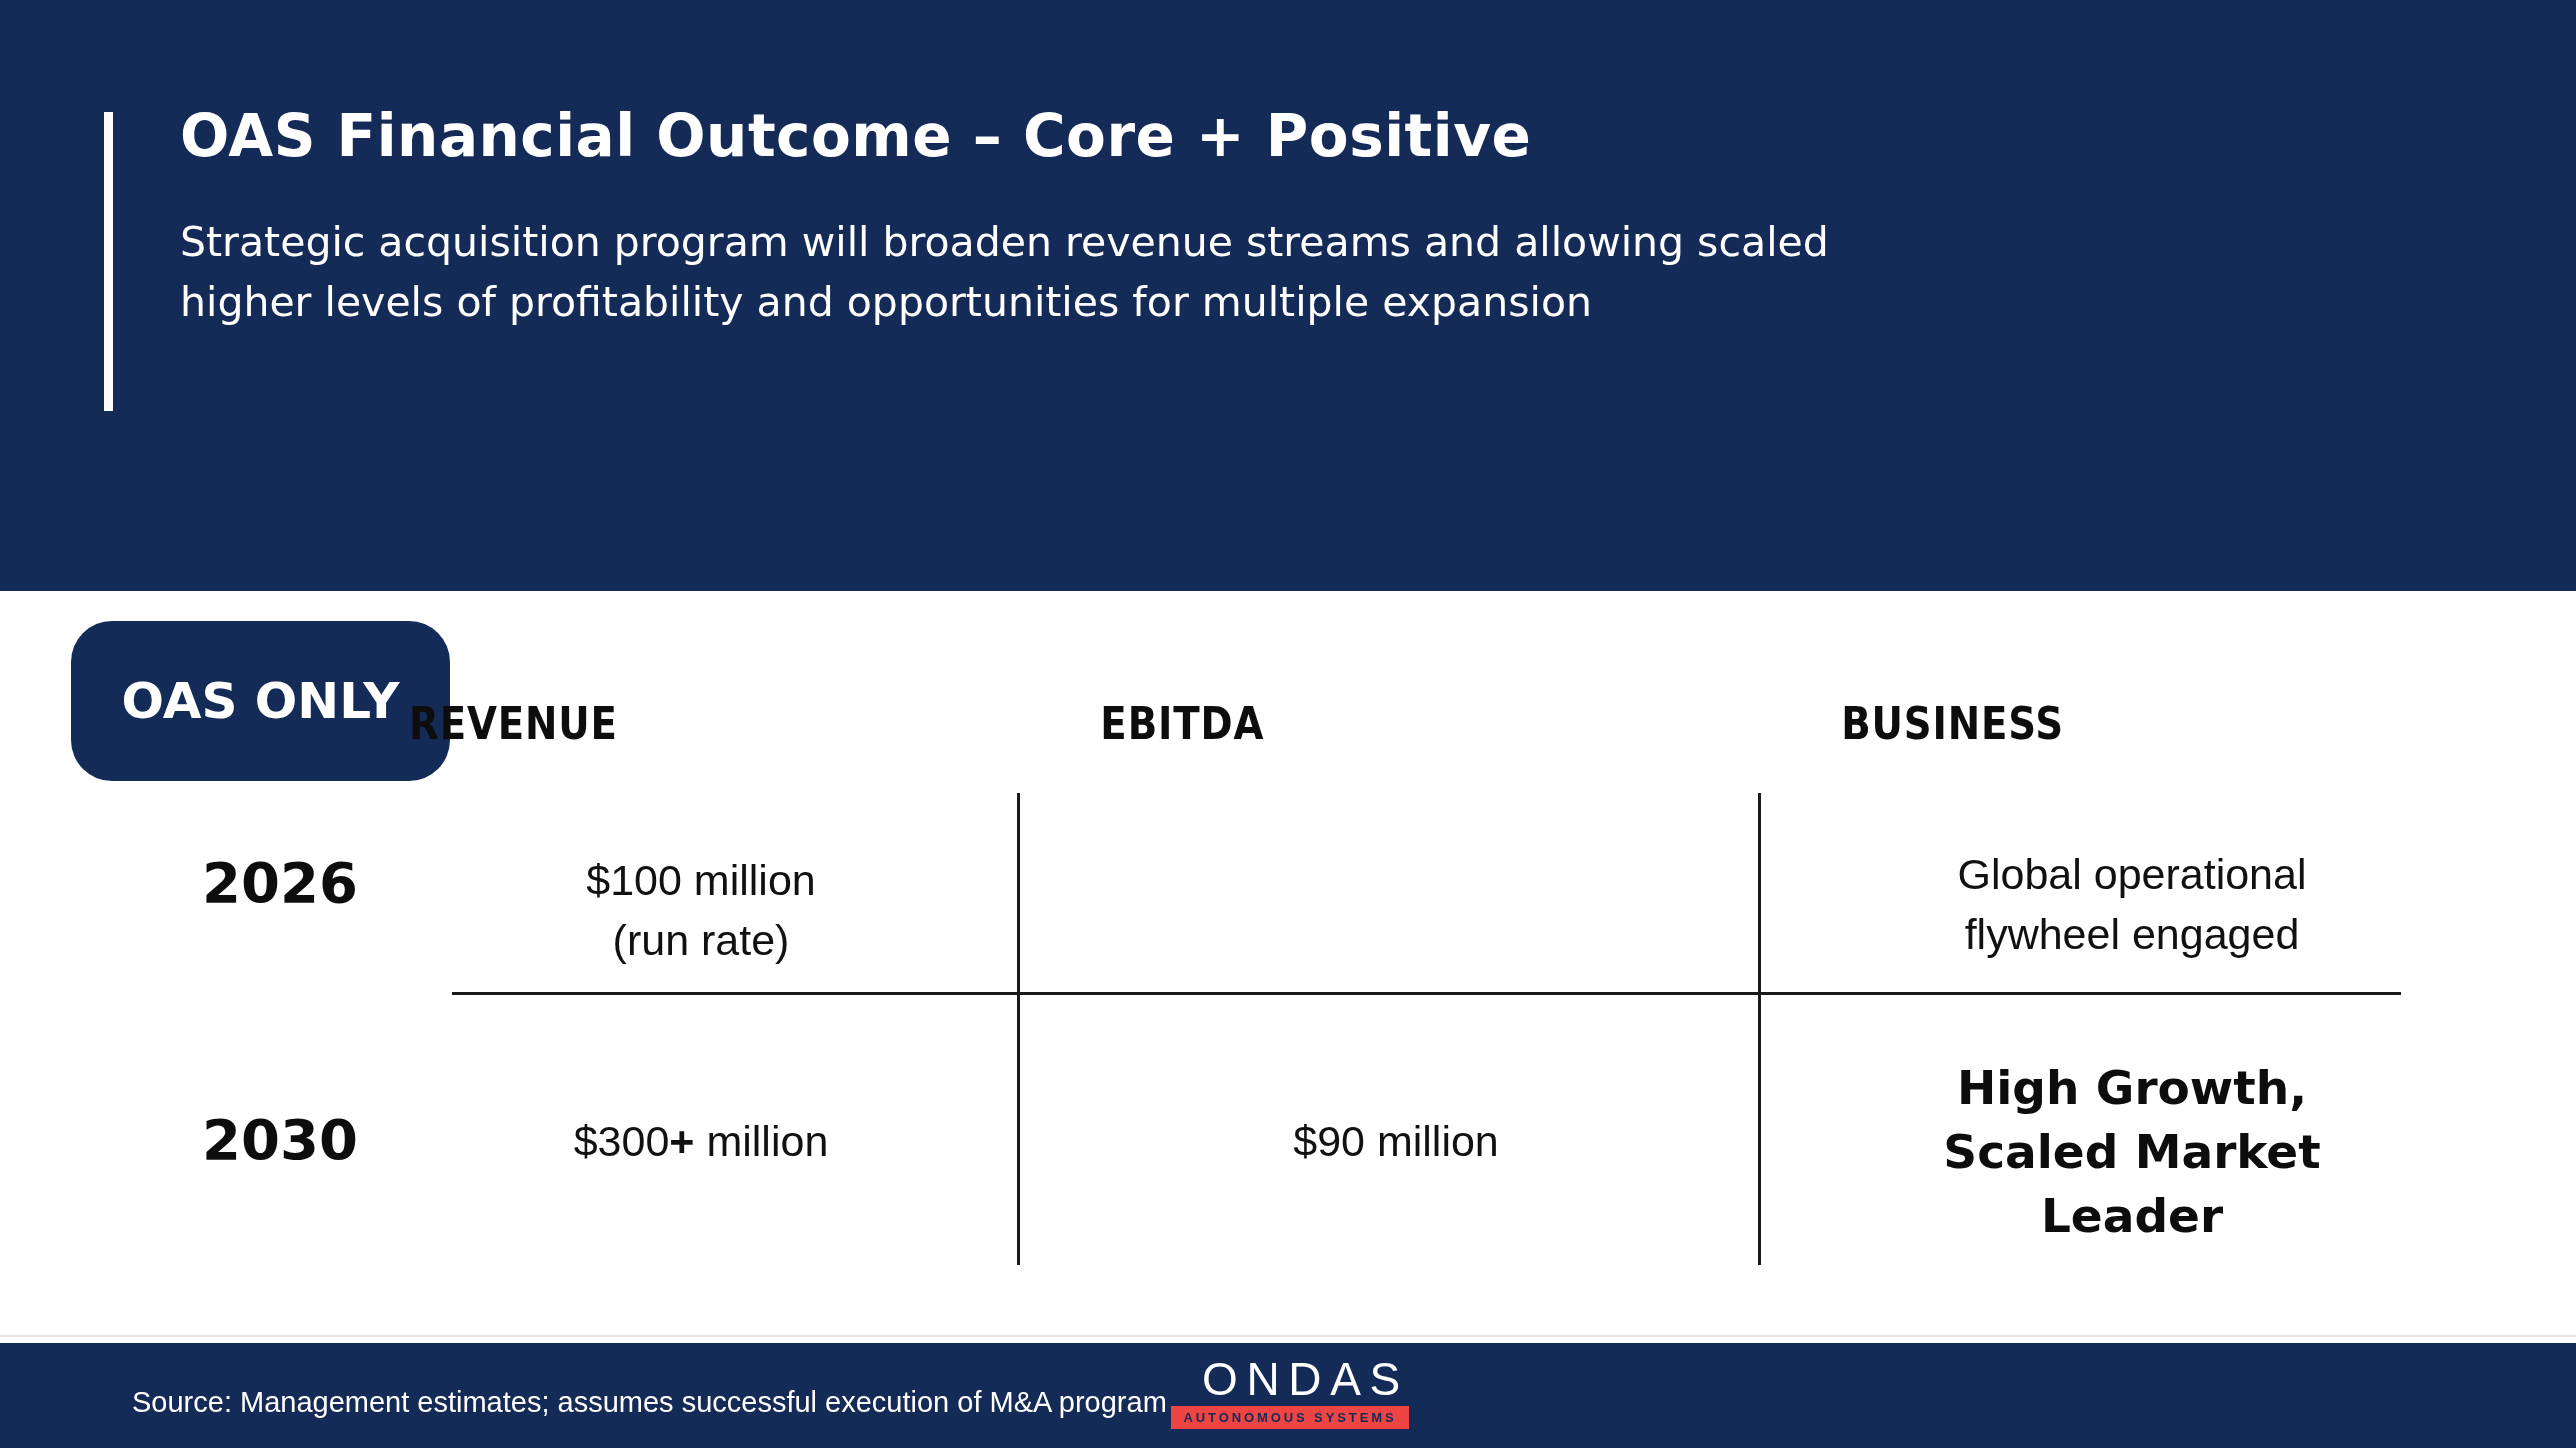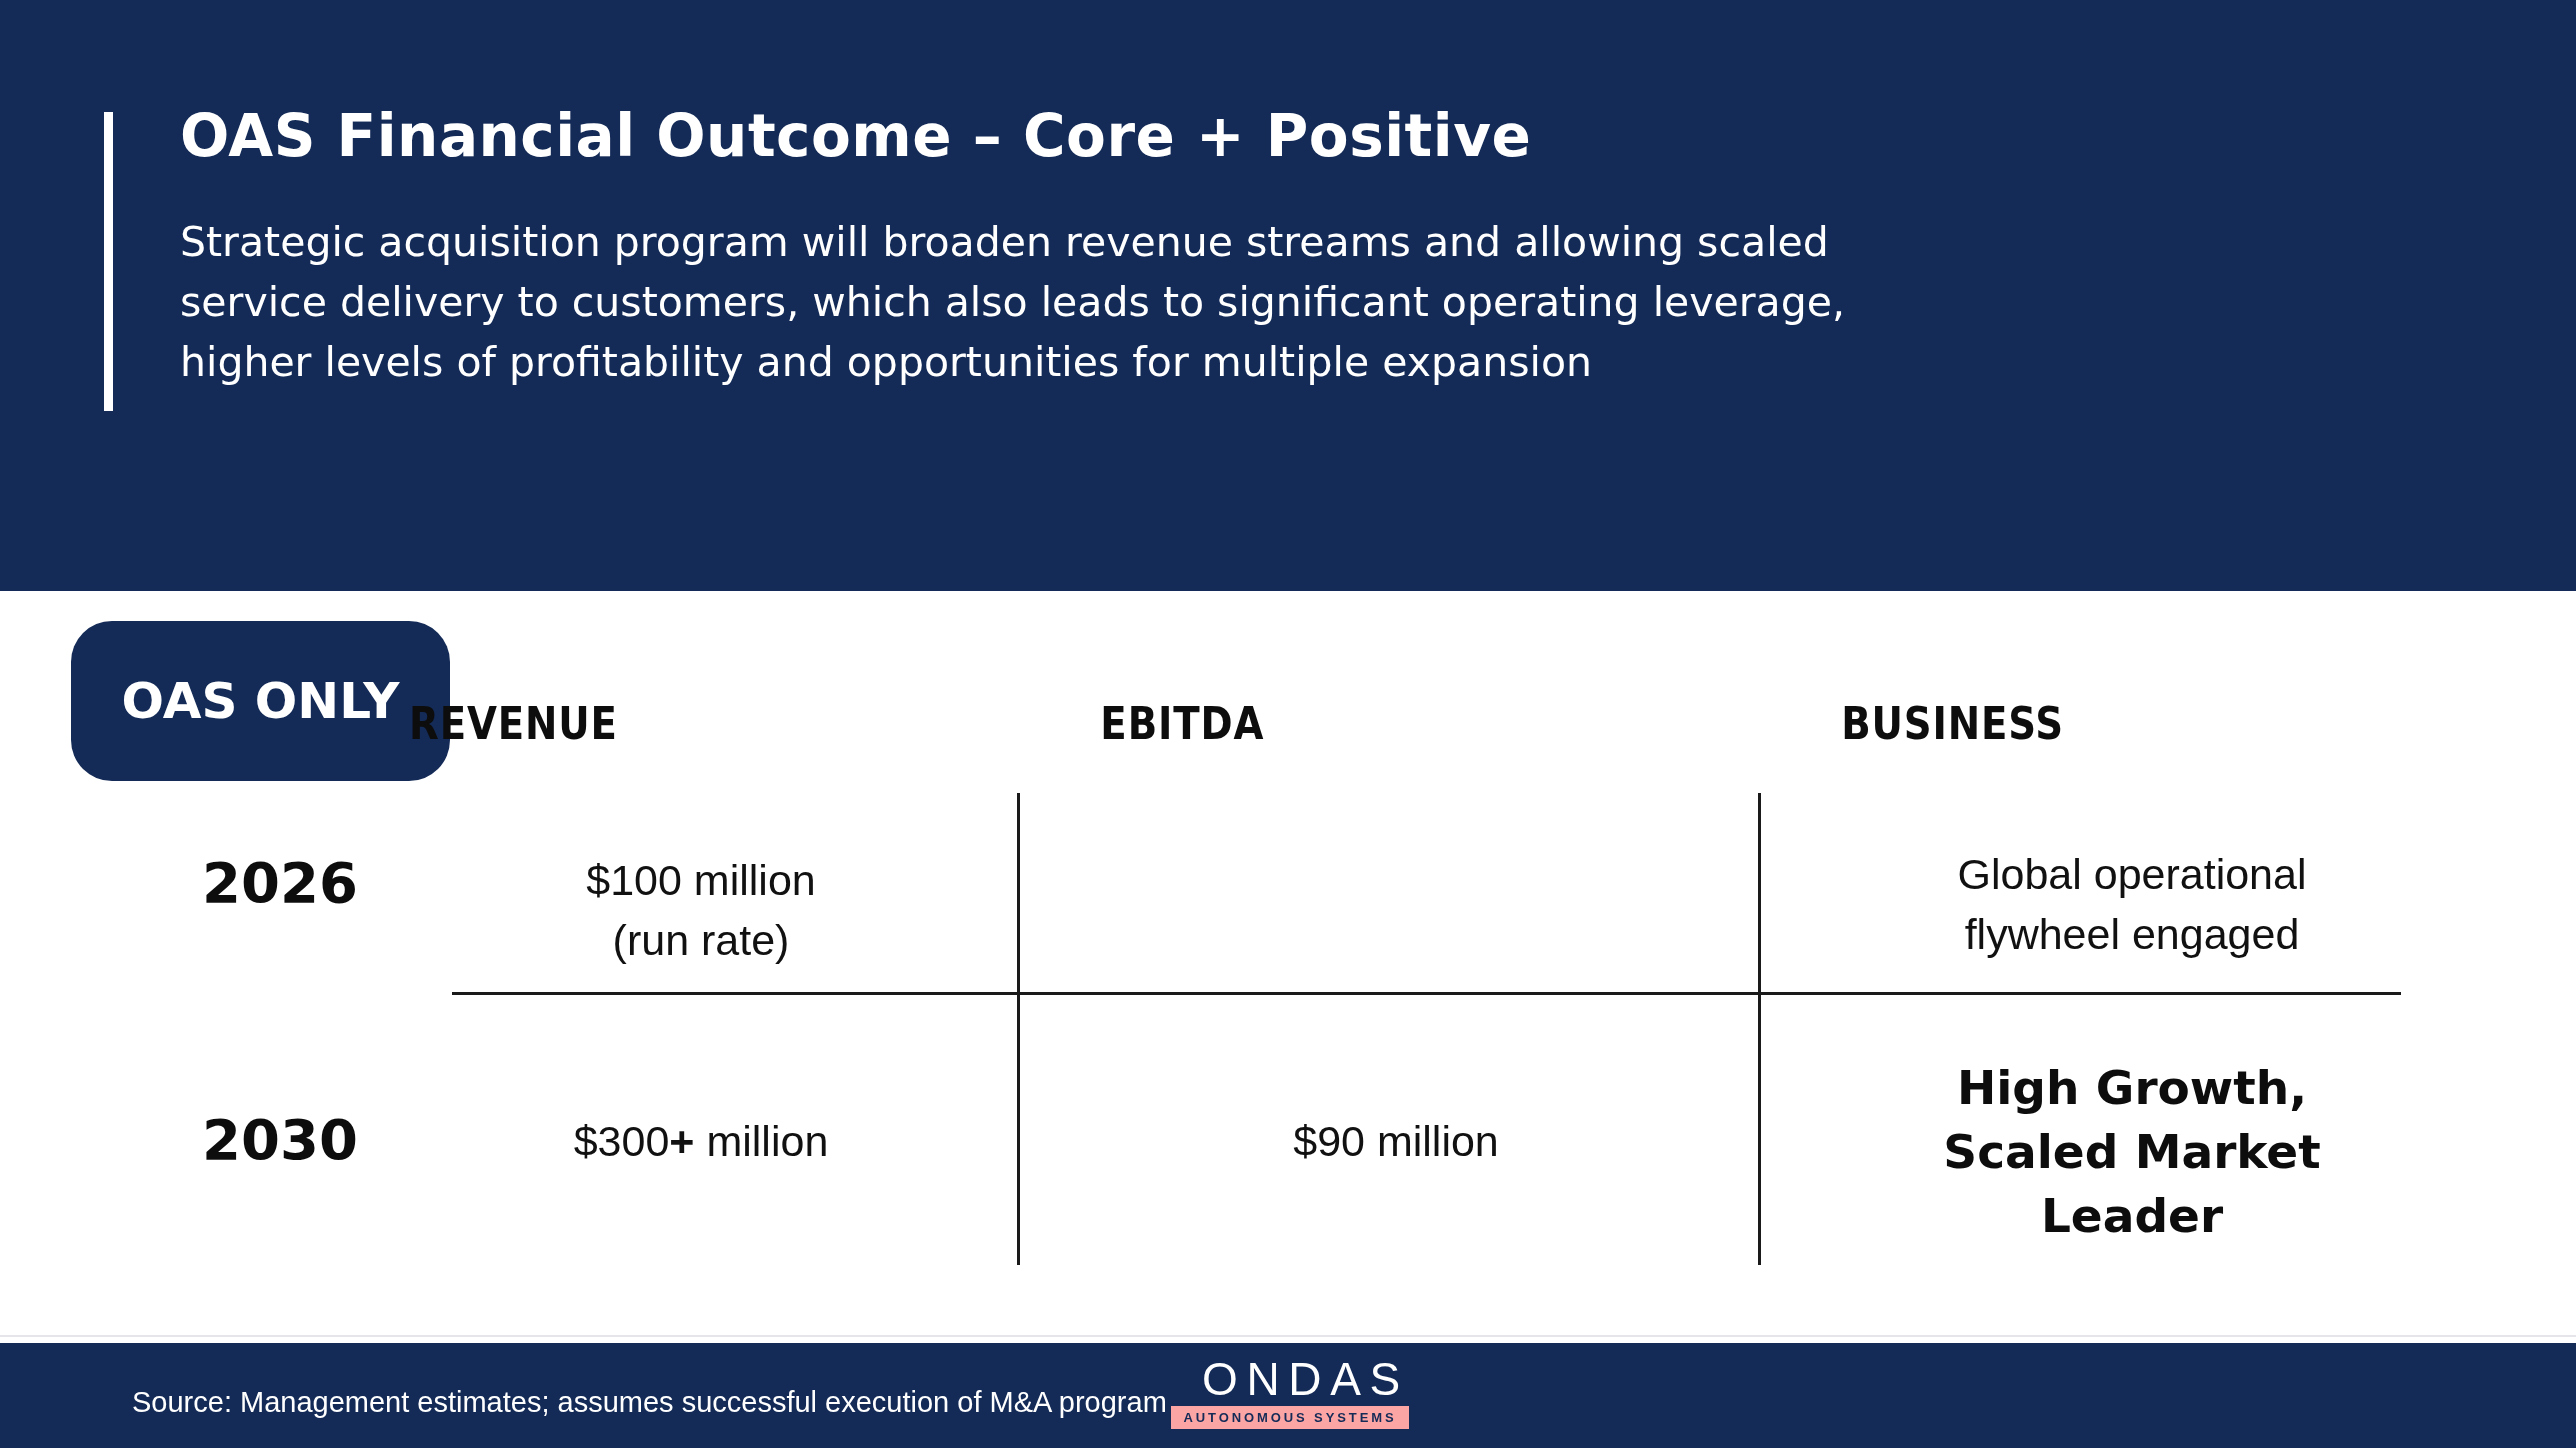--- a/index.html
+++ b/index.html
@@ -157,21 +157,21 @@
     font-family: "Liberation Sans", sans-serif;
     font-weight: 200;
     font-size: 46px;
     letter-spacing: 8.7px;
     line-height: 50px;
     color: #ffffff;
     white-space: nowrap;
   }
   .logo-tagline-bar {
     margin-top: 1.9px;
-    background: #fca5a5;
+    background: #ef4444;
     height: 23px;
     display: flex; align-items: center; justify-content: center;
   }
   .logo-tagline {
     font-family: "Liberation Sans", sans-serif;
     font-weight: 600;
     font-size: 13px;
     letter-spacing: 2.9px;
     color: #142B57;
     white-space: nowrap;
@@ -188,21 +188,20 @@
 </head>
 <body>
 
 <div class="slide">
 
   <div class="header-band">
     <div class="accent-bar"></div>
     <div class="slide-title">OAS Financial Outcome – Core + Positive</div>
     <div class="slide-subtitle">
       <div>Strategic acquisition program will broaden revenue streams and allowing scaled</div>
-      <div>service delivery to customers, which also leads to significant operating leverage,</div>
       <div>higher levels of profitability and opportunities for multiple expansion</div>
     </div>
   </div>
 
   <div class="badge">
     <span class="badge-label">OAS ONLY</span>
   </div>
 
   <div class="col-header revenue">
     <span>REVENUE</span>

